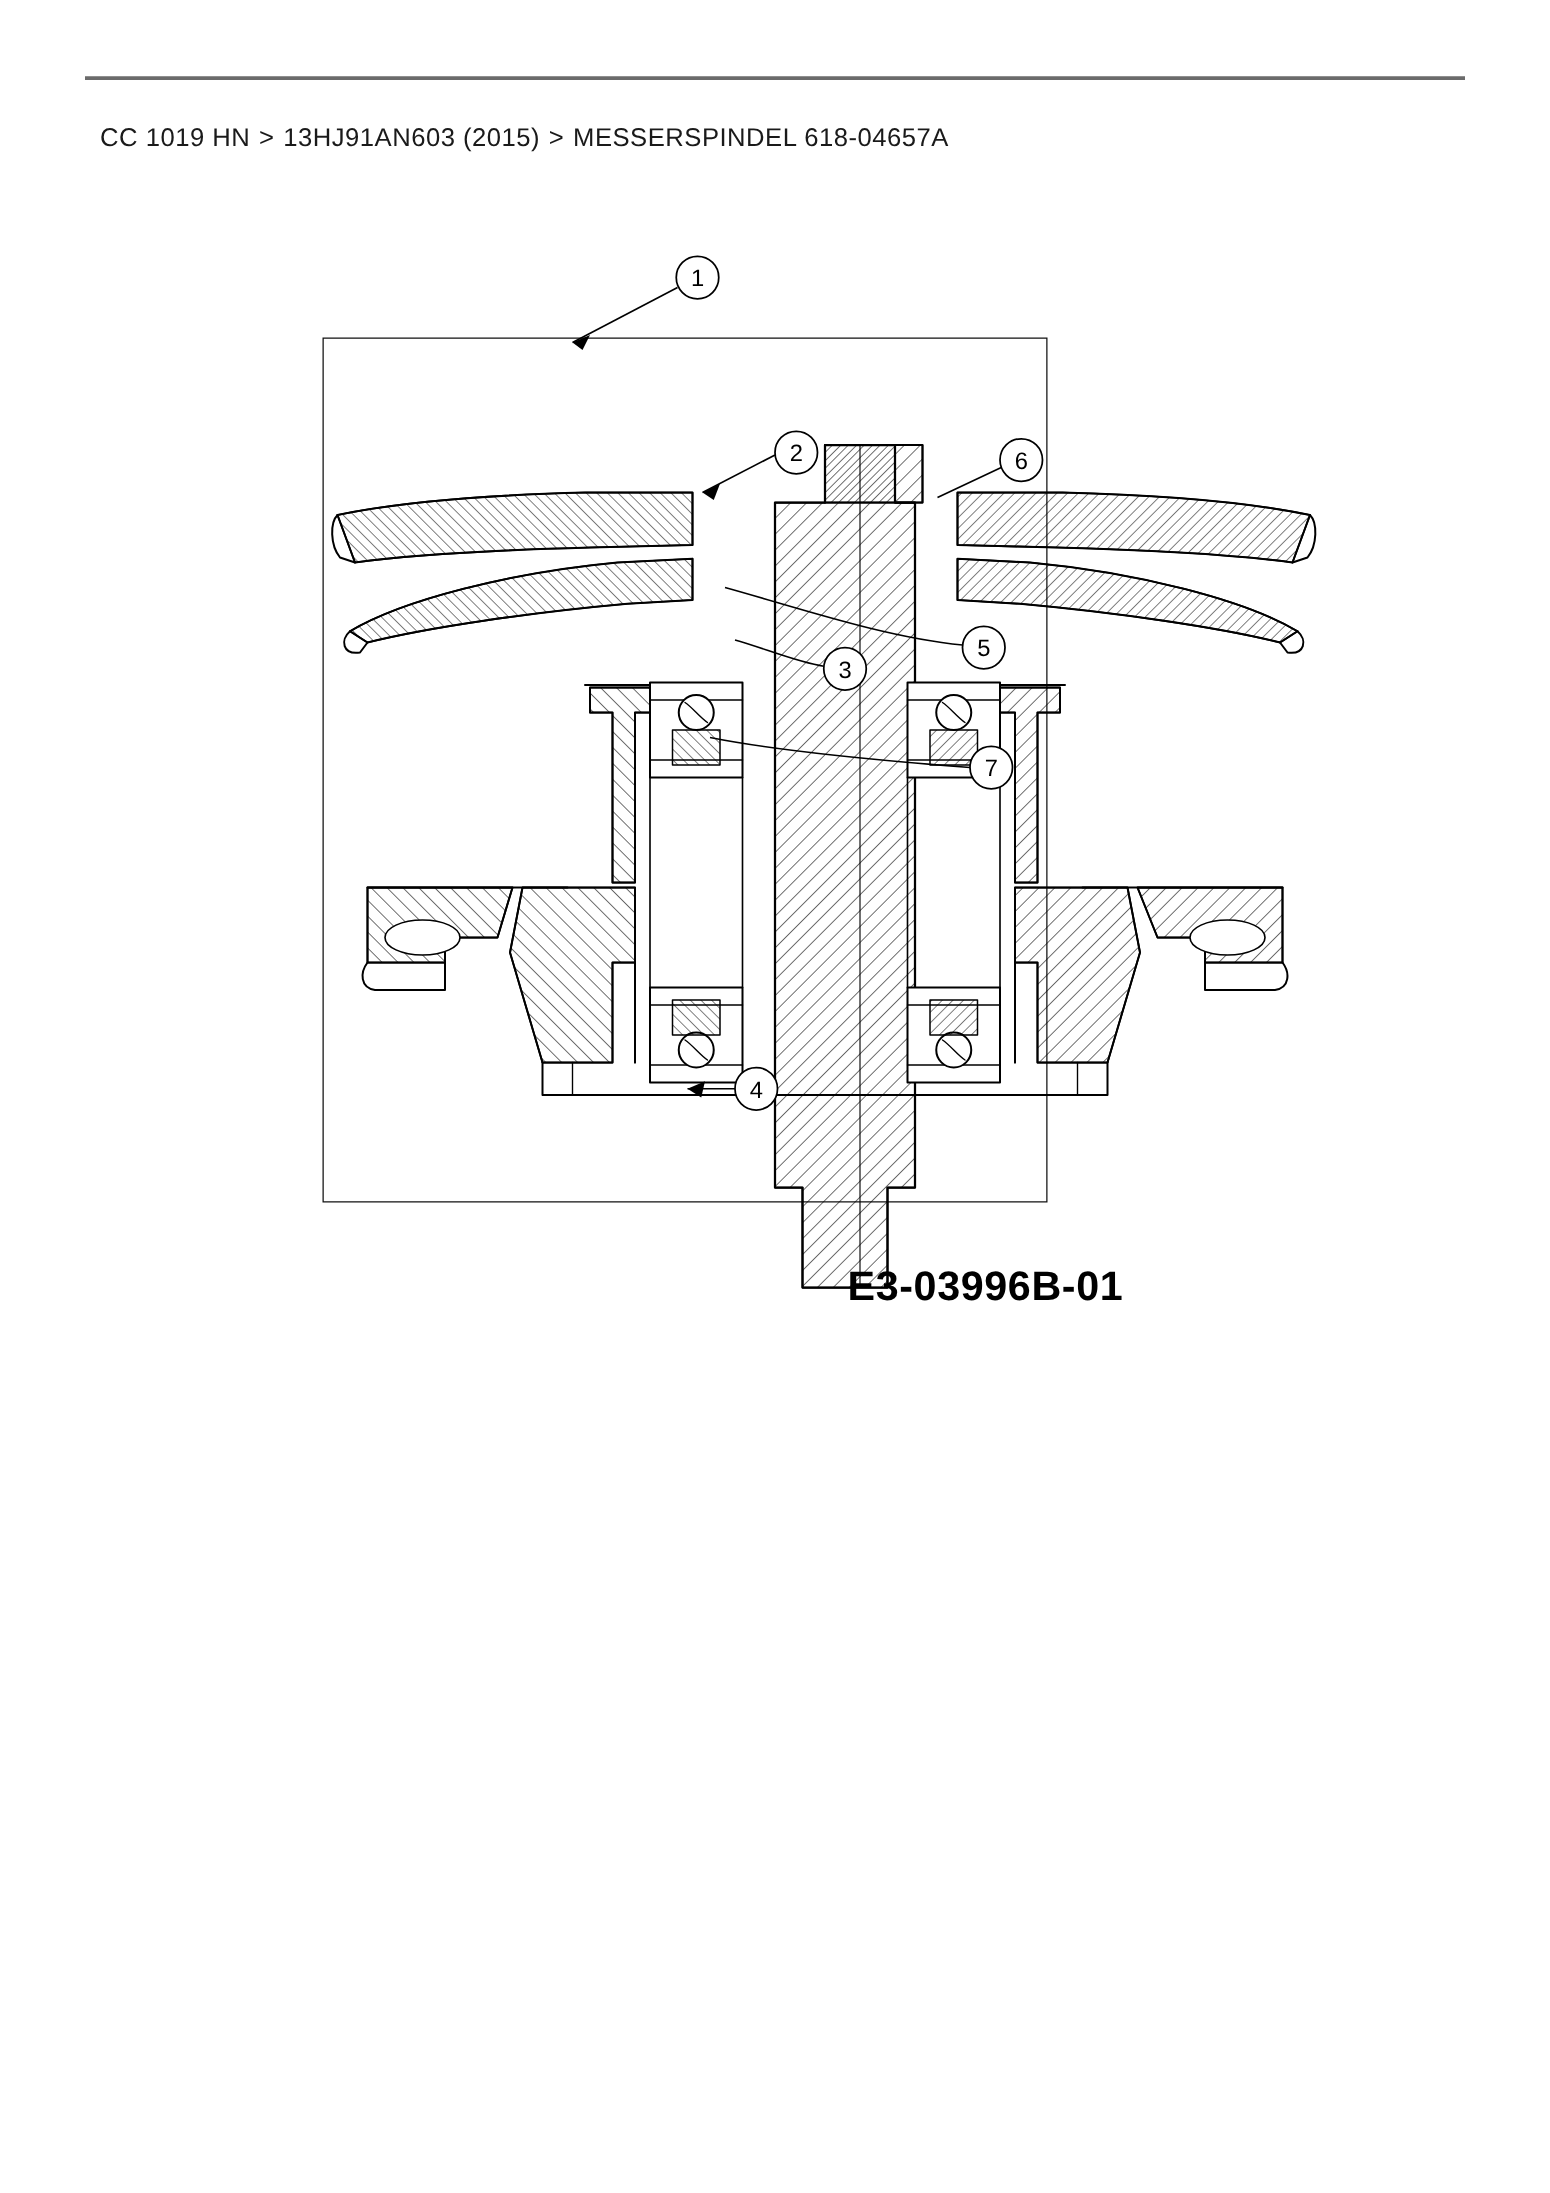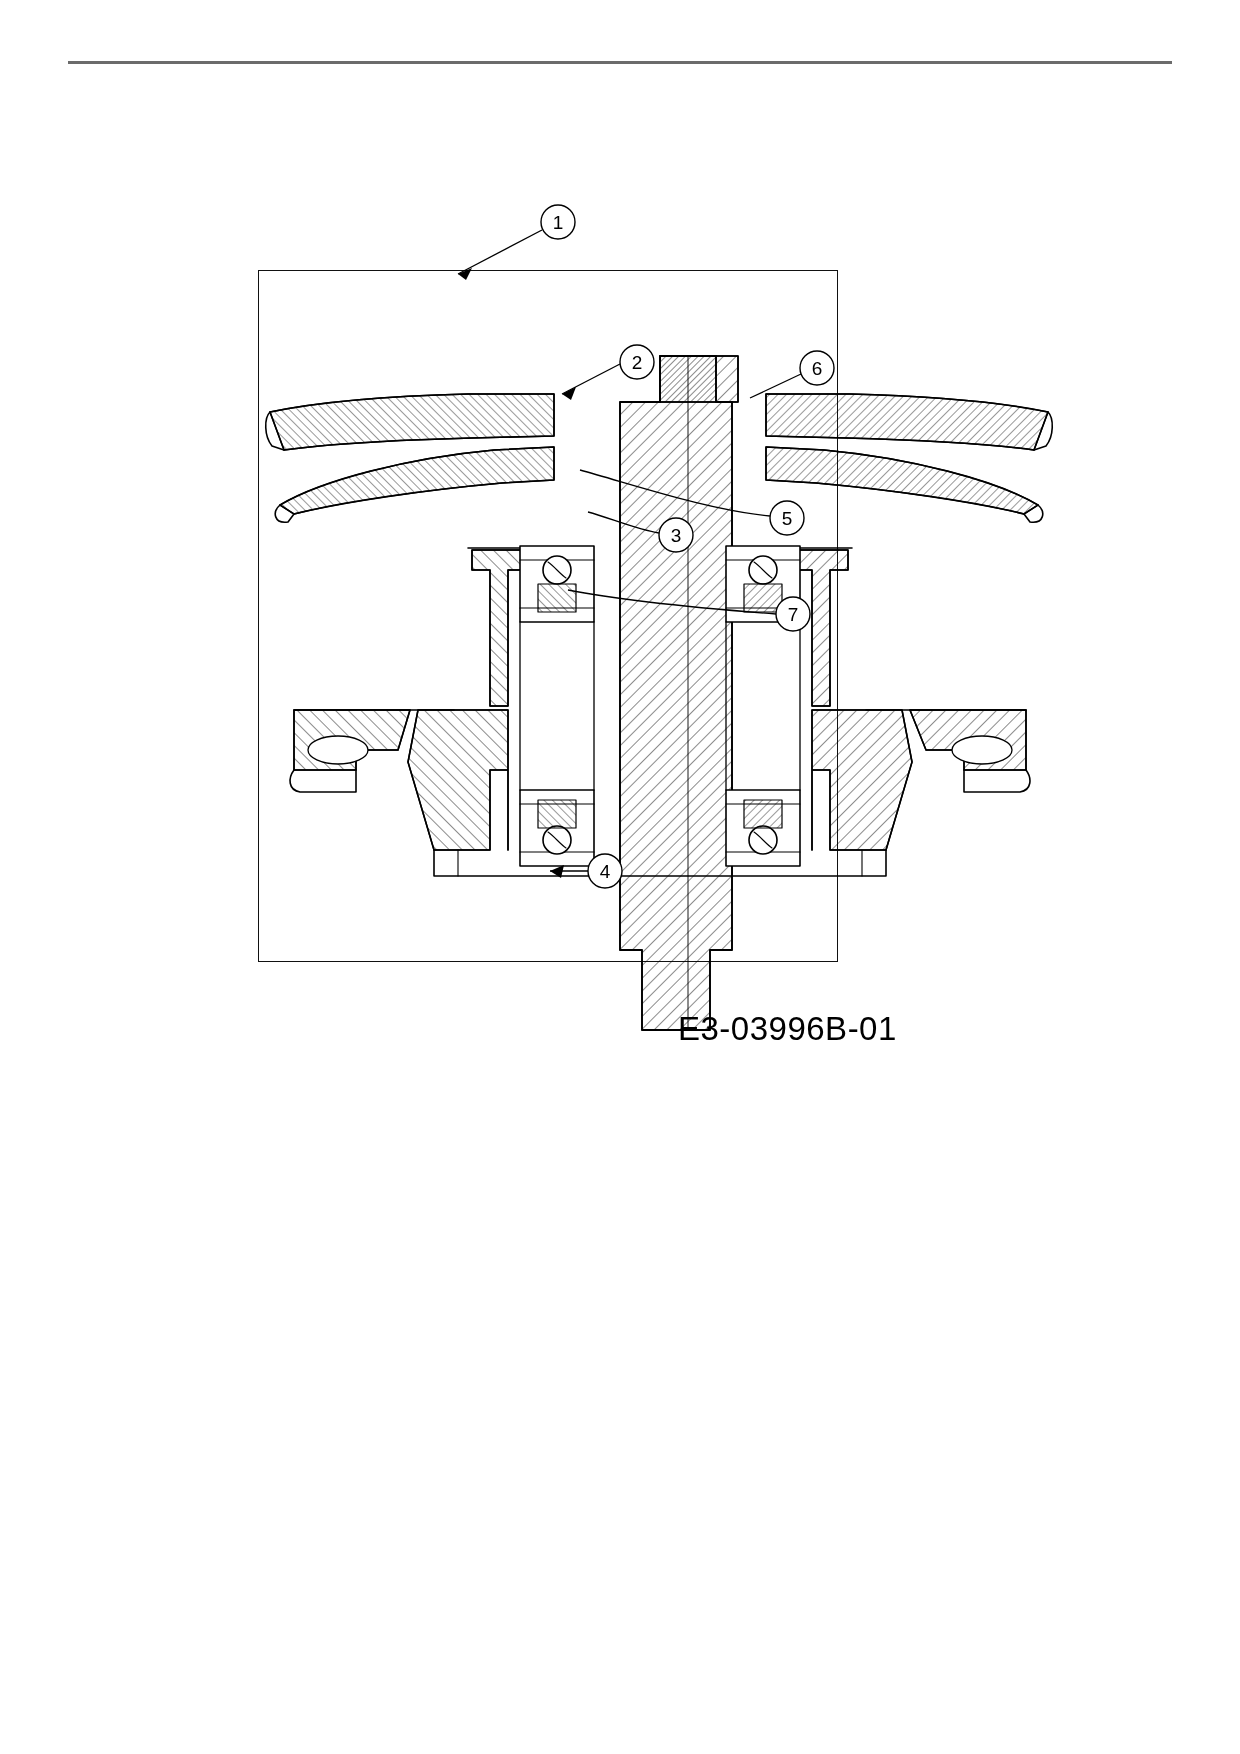--- a/index.html
+++ b/index.html
@@ -55,41 +55,44 @@
     height: 692px;
     border: 1.5px solid #111;
     box-sizing: border-box;
     background: #fff;
   }
   .partnum {
     position: absolute;
     left: 420px;
     top: 860px;
     font-size: 33px;
-    font-weight: normal;
+    font-weight: bold;
     letter-spacing: 0.5px;
     white-space: nowrap;
     color: #000;
   }
   svg.cad {
     position: absolute;
     left: 0;
     top: 0;
     width: 720px;
     height: 920px;
     overflow: visible;
   }
 </style>
 </head>
 <body>
 
 <div class="page">
 
   <div class="top-rule"></div>
 
+  <div class="breadcrumb">
+    <span>CC 1019 HN</span><span class="sep">&gt;</span><span>13HJ91AN603 (2015)</span><span class="sep">&gt;</span><span>MESSERSPINDEL 618-04657A</span>
+  </div>
 
   <div class="diagram-wrap">
 
     <div class="drawing-frame"></div>
 
     <svg class="cad" viewBox="0 0 720 920">
       <defs>
         <pattern id="hatchR" patternUnits="userSpaceOnUse" width="9" height="9" patternTransform="rotate(45)">
           <line x1="0" y1="0" x2="0" y2="9" stroke="#000" stroke-width="0.9"></line>
         </pattern>

